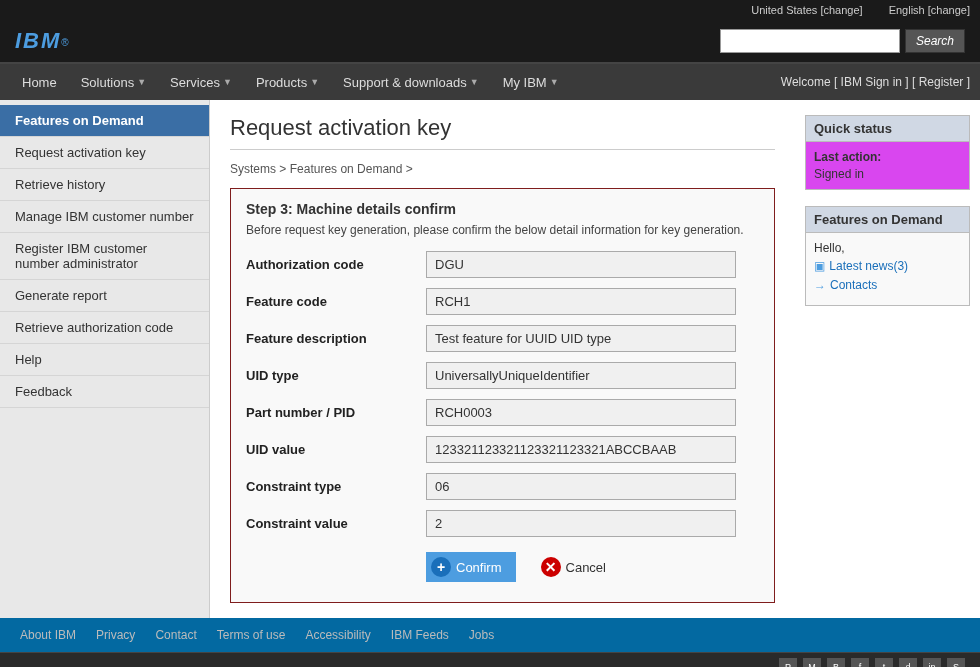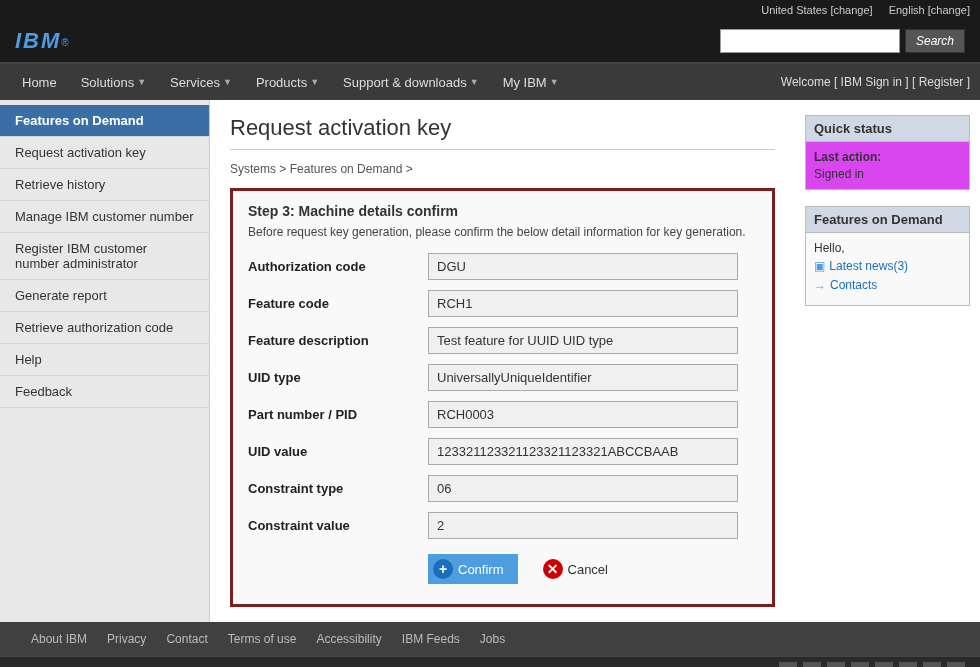--- a/index.html
+++ b/index.html
@@ -6,21 +6,21 @@
     body { font-family: Arial, Helvetica, sans-serif; font-size: 13px; background: #f4f4f4; width: 980px; }
 
     
     .top-bar {
       background: #1a1a1a;
       color: #ccc;
       font-size: 11px;
       padding: 4px 10px;
       display: flex;
       justify-content: flex-end;
-      gap: 16px;
+      gap: 26px;
     }
     .top-bar a { color: #ccc; text-decoration: none; }
 
     
     .header {
       background: #1a1a1a;
       padding: 8px 15px;
       display: flex;
       align-items: center;
       justify-content: space-between;
@@ -137,21 +137,21 @@
     }
     .breadcrumb {
       font-size: 12px;
       color: #555;
       margin-bottom: 12px;
     }
     .breadcrumb a { color: #555; text-decoration: none; }
 
     
     .step-box {
-      border: 3px solid #7f1d1d;
+      border: 1px solid #7f1d1d;
       background: #f9f9f9;
       padding: 12px 15px 20px 15px;
     }
     .step-title {
       font-size: 14px;
       font-weight: bold;
       color: #333;
       margin-bottom: 6px;
     }
     .step-desc {
@@ -278,23 +278,23 @@
       text-decoration: none;
       font-size: 12px;
     }
     .fod-link-icon {
       color: #4d9de0;
       font-size: 12px;
     }
 
     
     .footer {
-      background: #404040;
+      background: #0369a1;
       color: #bbb;
-      padding: 10px 31px;
+      padding: 10px 20px;
       display: flex;
       align-items: center;
       gap: 20px;
       font-size: 12px;
       margin-top: 0;
     }
     .footer a {
       color: #bbb;
       text-decoration: none;
     }

